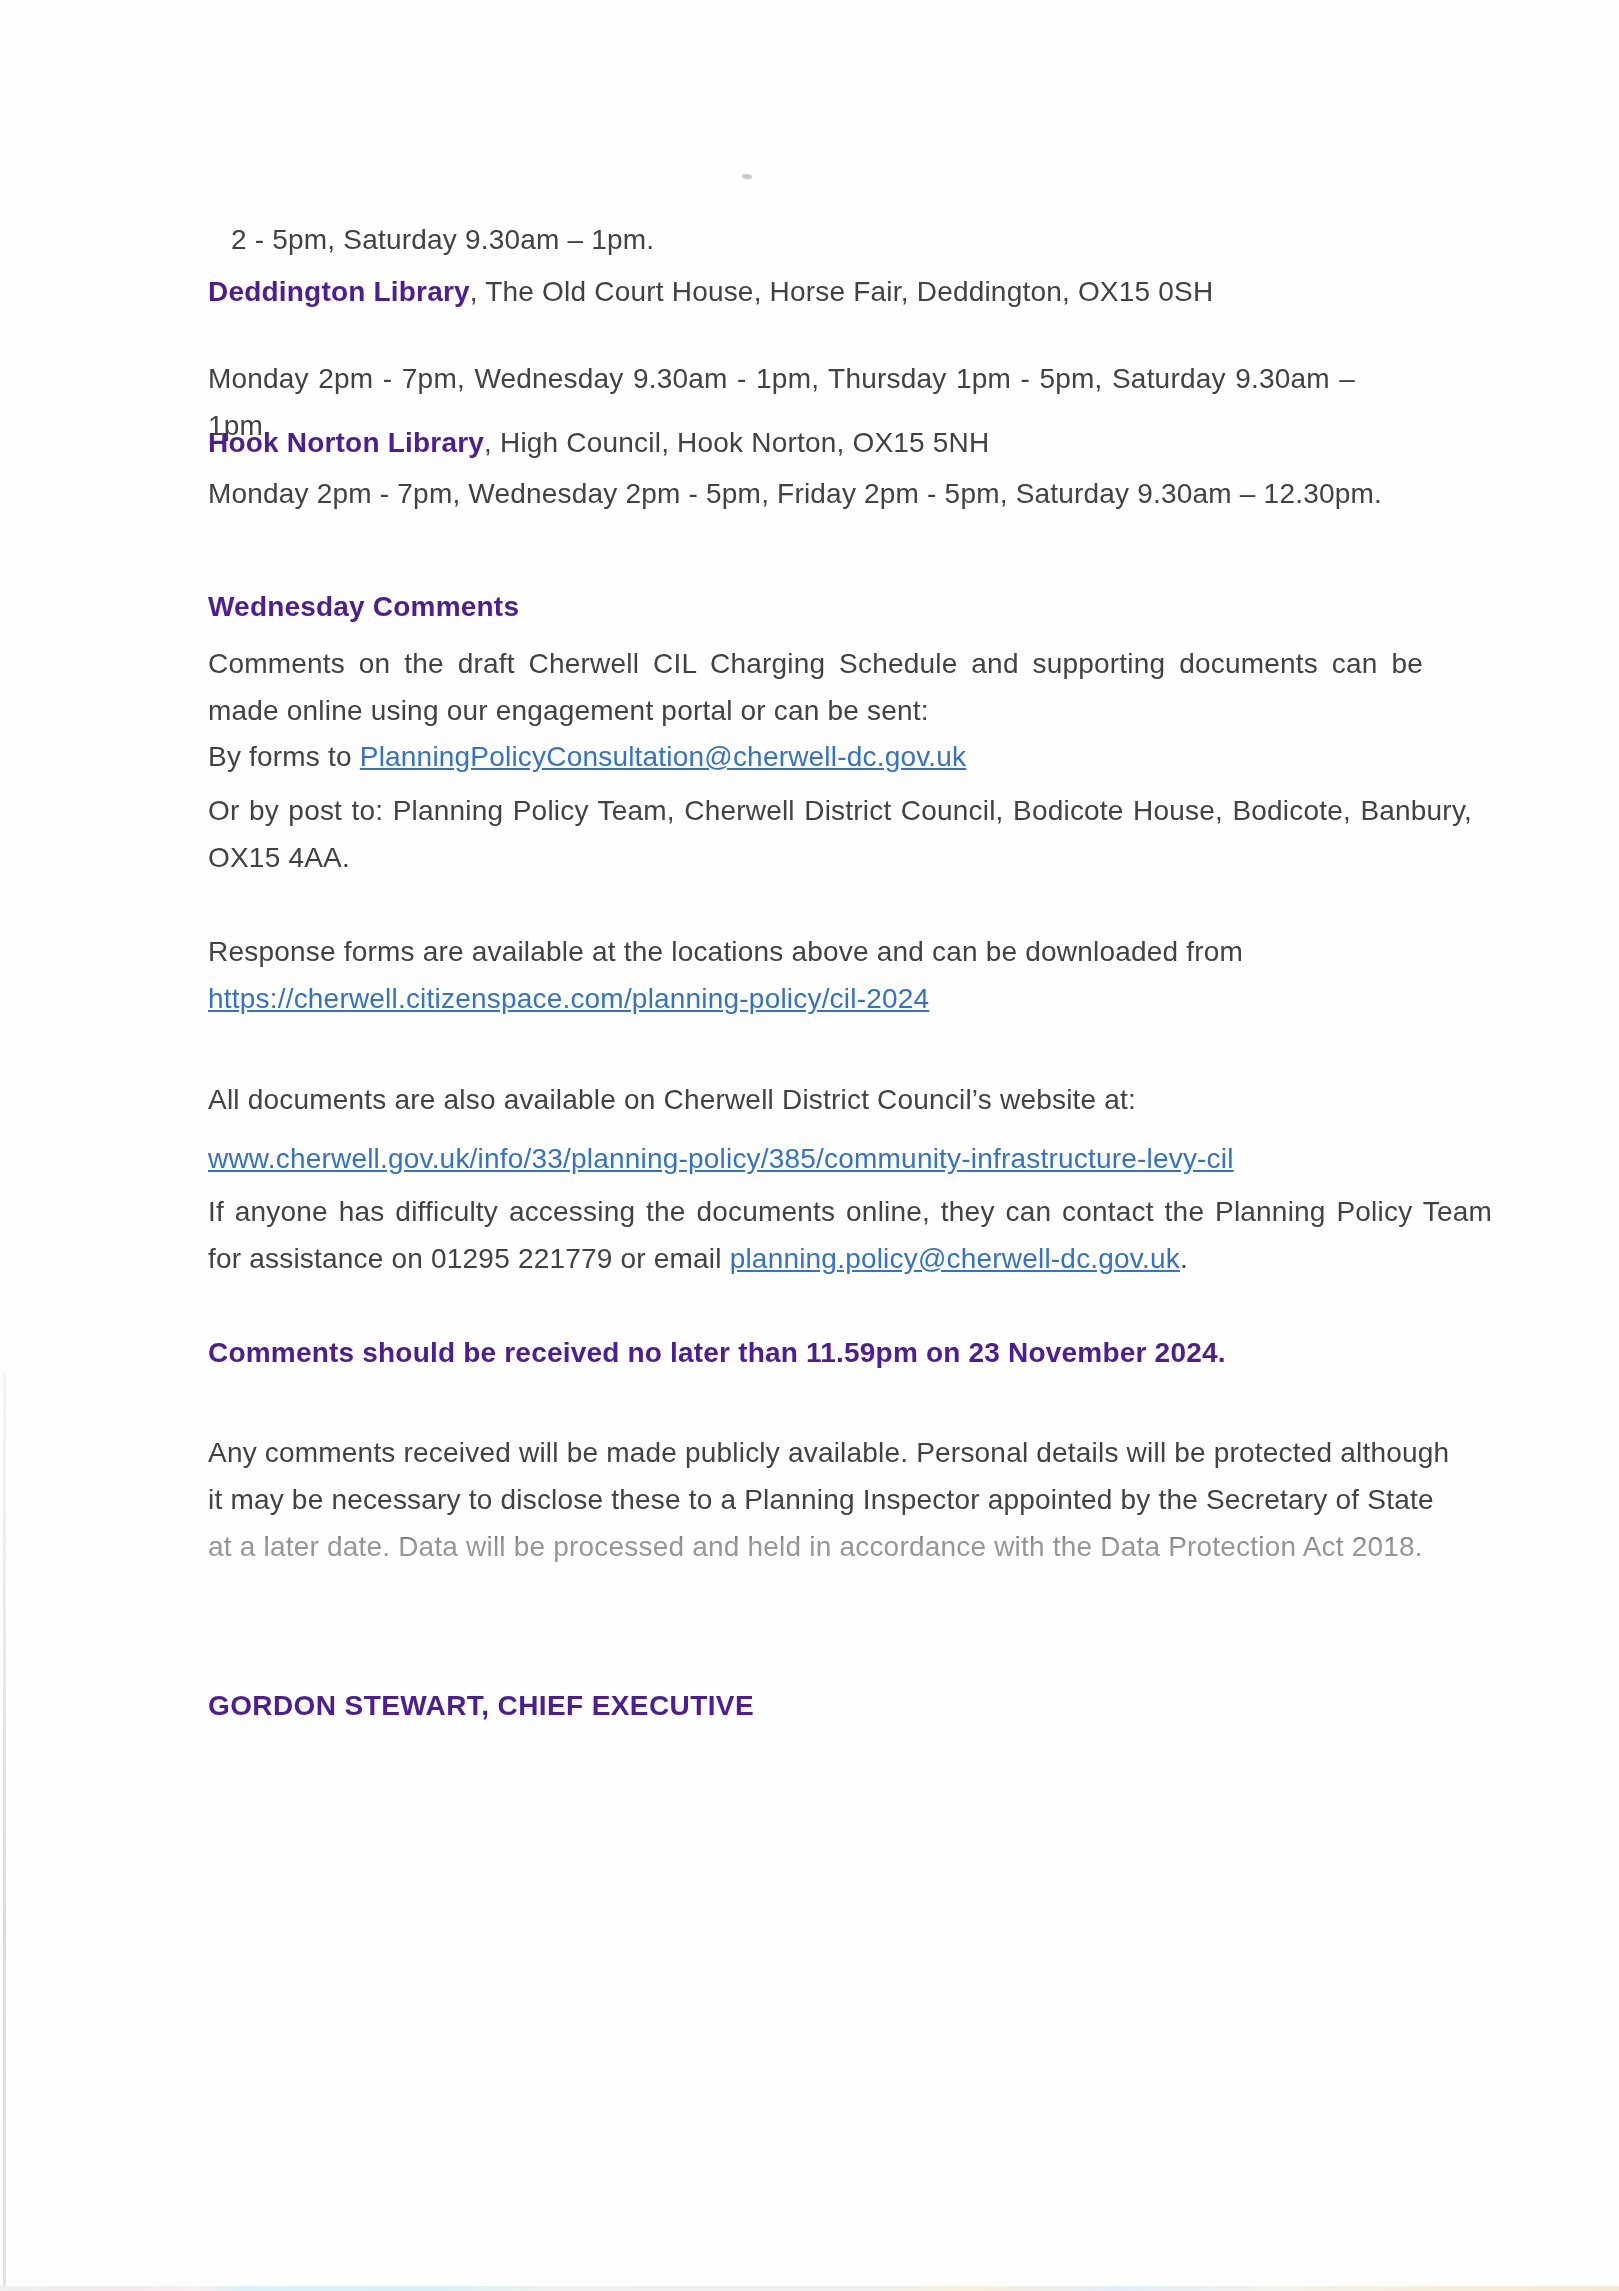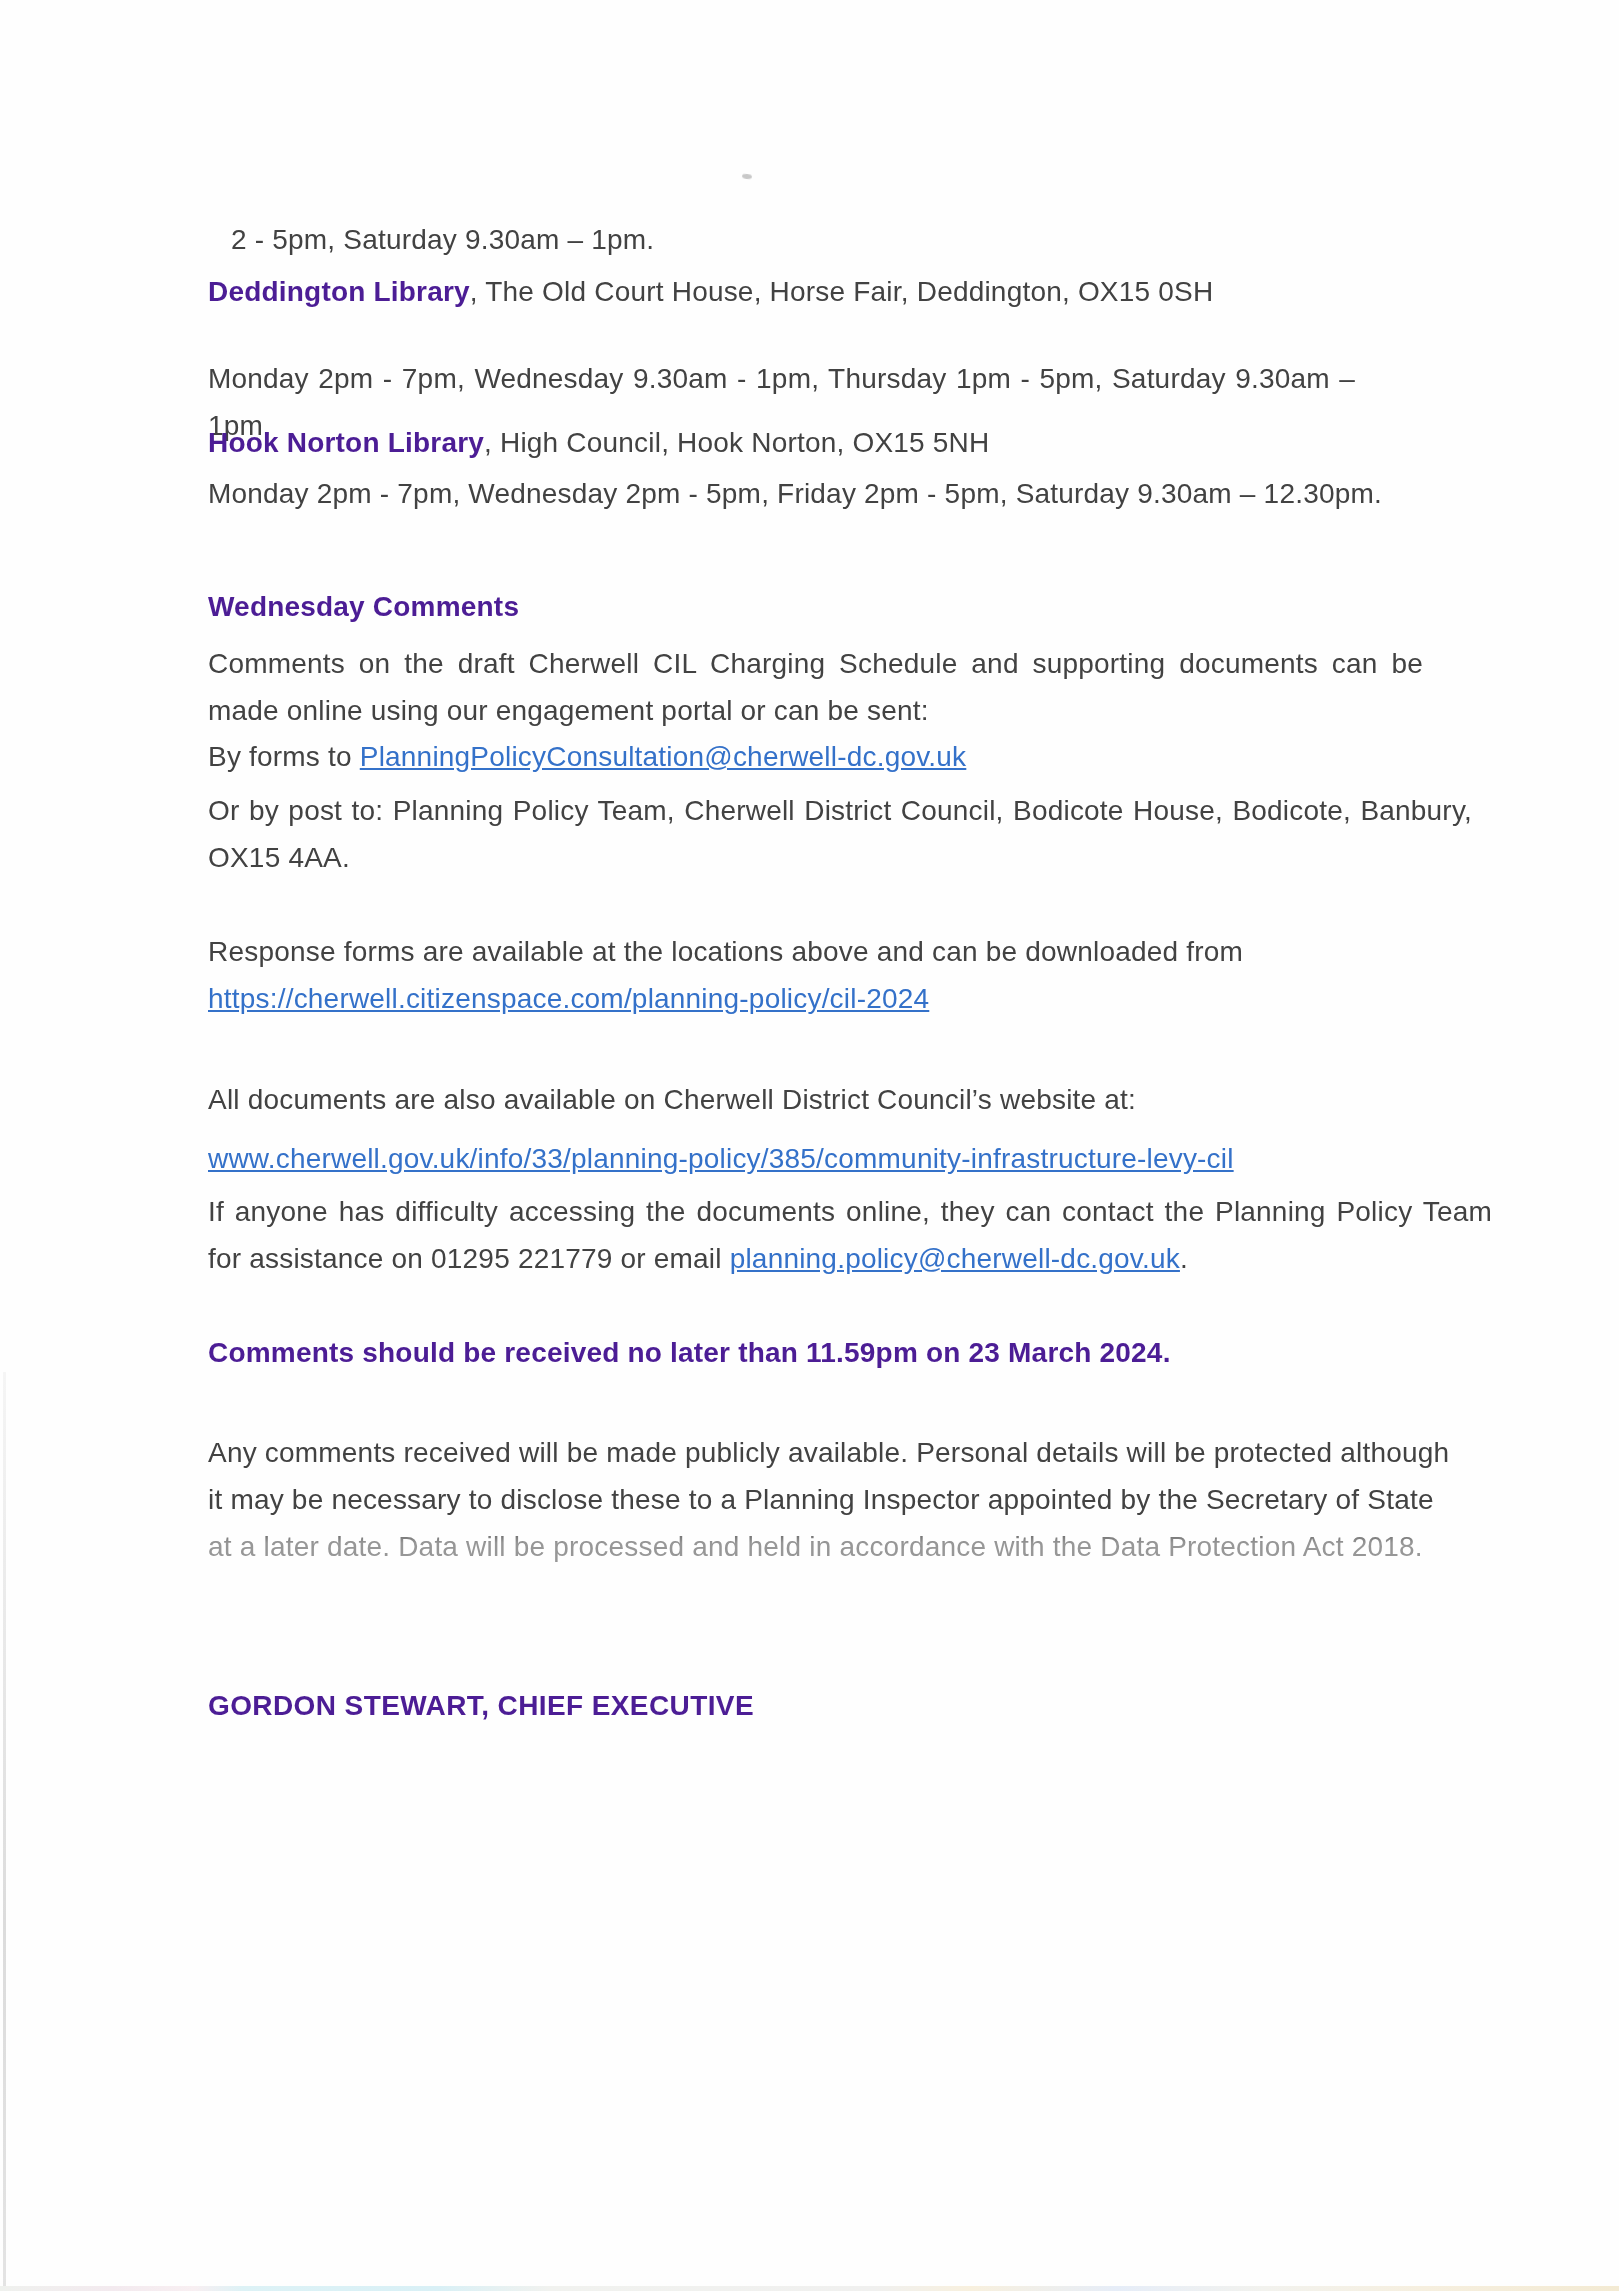--- a/index.html
+++ b/index.html
@@ -89,21 +89,21 @@
   <div class="tb" style="top:1076px;width:1274px;">All documents are also available on Cherwell District Council’s website at:</div>
 
   <div class="tb" style="top:1135px;width:1274px;">
     <a class="doclink">www.cherwell.gov.uk/info/33/planning-policy/385/community-infrastructure-levy-cil</a>
   </div>
 
   <div class="tb just" style="top:1188px;width:1284px;">
     <span>If anyone has difficulty accessing the documents online, they can contact the Planning Policy Team for assistance on 01295 221779 or email </span><a class="doclink">planning.policy@cherwell-dc.gov.uk</a><span>.</span>
   </div>
 
-  <div class="tb b" style="top:1329px;width:1284px;">Comments should be received no later than 11.59pm on 23 March 2024.</div>
+  <div class="tb b" style="top:1329px;width:1284px;">Comments should be received no later than 11.59pm on 23 November 2024.</div>
 
   <div class="tb privacy-fade" style="top:1385px;width:1255px;">Any comments received will be made publicly available. Personal details will be protected although it may be necessary to disclose these to a Planning Inspector appointed by the Secretary of State at a later date. Data will be processed and held in accordance with the Data Protection Act 2018.</div>
 
   <div class="tb b" style="top:1682px;width:1215px;letter-spacing:0.4px;">GORDON STEWART, CHIEF EXECUTIVE</div>
 
   <div class="bottom-strip"></div>
 </div>
 
 
 </body></html>

